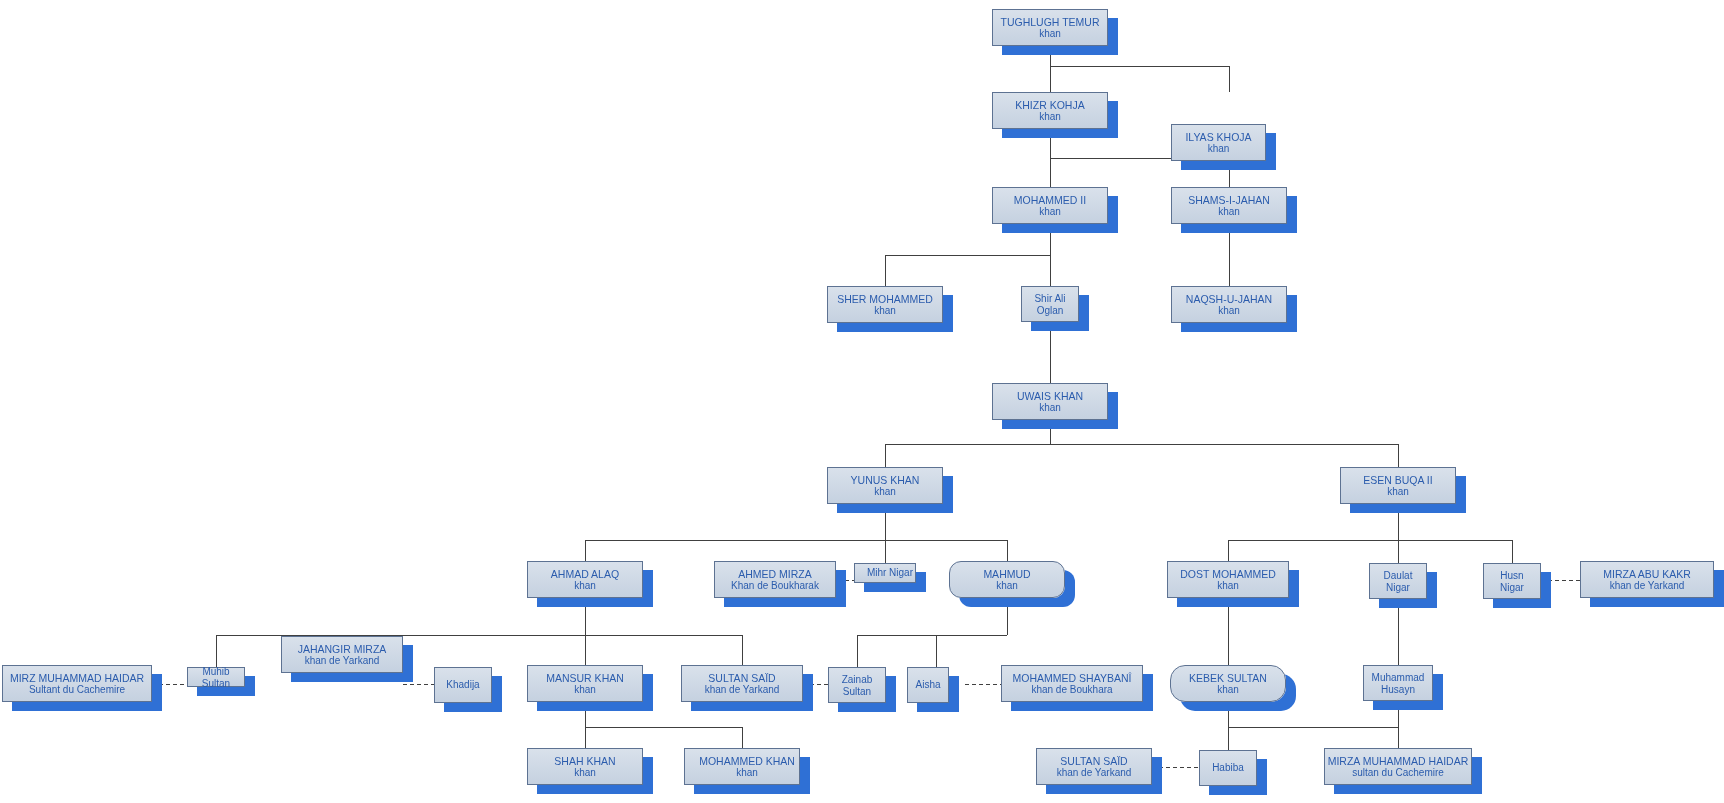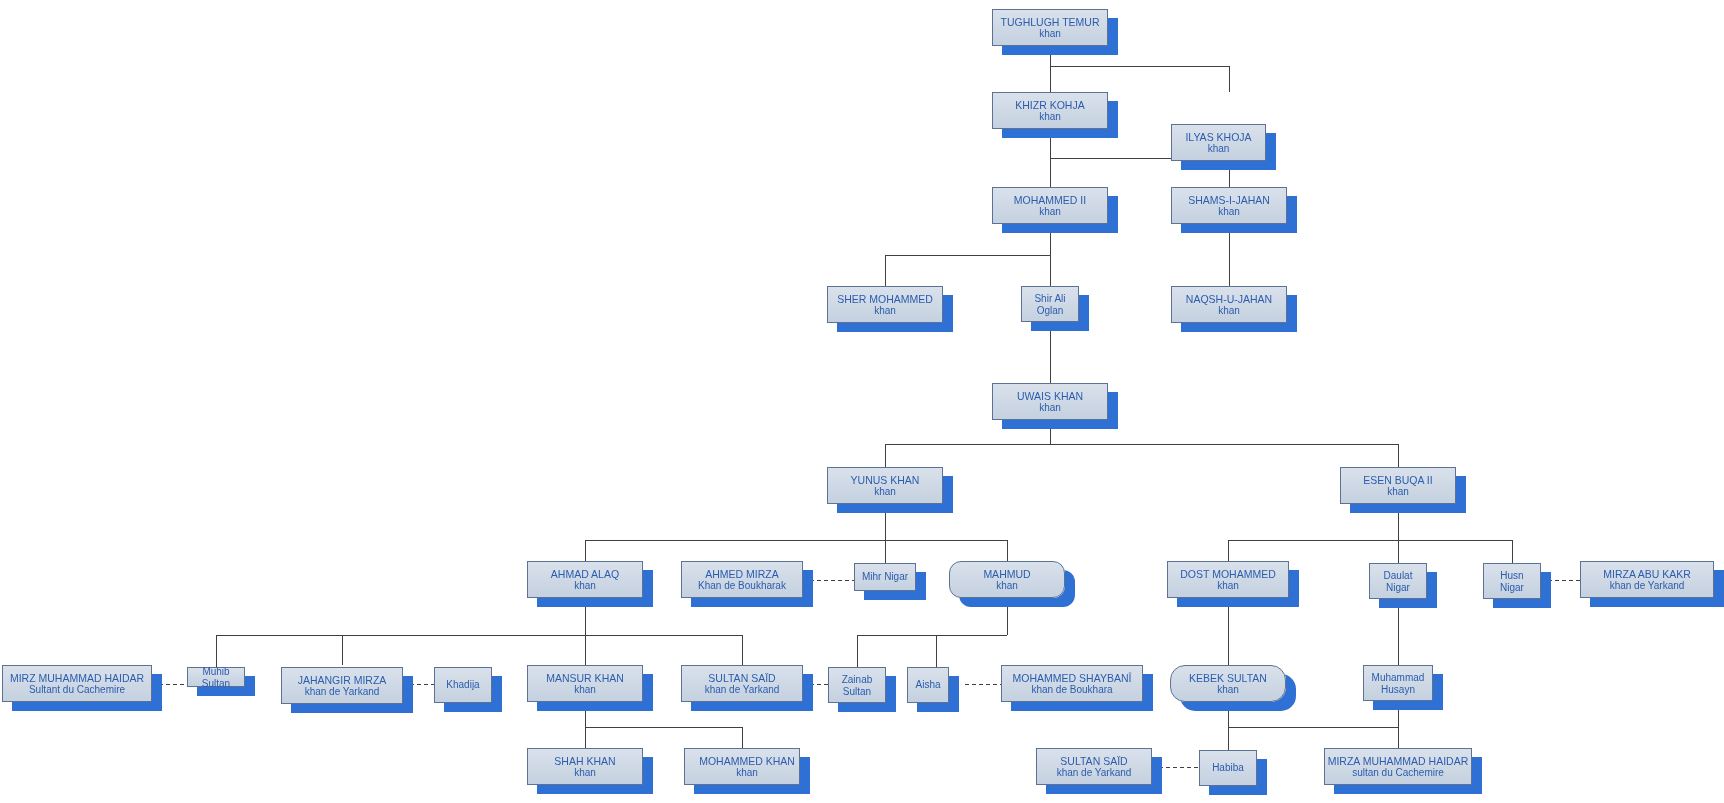--- a/index.html
+++ b/index.html
@@ -127,25 +127,25 @@
         <div class="t2">khan</div>
       </div>
       <div class="node" style="left: 1340px; top: 467px; width: 116px; height: 37px;">
         <div class="t1">ESEN BUQA II</div>
         <div class="t2">khan</div>
       </div>
       <div class="node" style="left: 527px; top: 561px; width: 116px; height: 37px;">
         <div class="t1">AHMAD ALAQ</div>
         <div class="t2">khan</div>
       </div>
-      <div class="node" style="left: 681px; top: 561px; width: 122px; height: 37px;">
+      <div class="node" style="left: 714px; top: 561px; width: 122px; height: 37px;">
         <div class="t1">AHMED MIRZA</div>
         <div class="t2">Khan de Boukharak</div>
       </div>
-      <div class="node small" style="left: 854px; top: 563px; width: 62px; height: 28px;">
+      <div class="node small" style="left: 854px; top: 563px; width: 62px; height: 20px; align-items: flex-end;">
         <div class="t1">Mihr Nigar</div>
       </div>
       <div class="node" style="left: 949px; top: 561px; width: 116px; height: 37px; border-radius: 12px;">
         <div class="t1">MAHMUD</div>
         <div class="t2">khan</div>
       </div>
       <div class="node" style="left: 1167px; top: 561px; width: 122px; height: 37px;">
         <div class="t1">DOST MOHAMMED</div>
         <div class="t2">khan</div>
       </div>
@@ -162,21 +162,21 @@
         <div class="t2">khan de Yarkand</div>
       </div>
       <div class="node" style="left: 2px; top: 665px; width: 150px; height: 37px;">
         <div class="t1">MIRZ MUHAMMAD HAIDAR</div>
         <div class="t2">Sultant du Cachemire</div>
       </div>
       <div class="node small" style="left: 187px; top: 667px; width: 58px; height: 20px;">
         <div class="t1">Muhib</div>
         <div class="t2">Sultan</div>
       </div>
-      <div class="node" style="left: 281px; top: 667px; width: 122px; height: 37px;">
+      <div class="node" style="left: 281px; top: 636px; width: 122px; height: 37px;">
         <div class="t1">JAHANGIR MIRZA</div>
         <div class="t2">khan de Yarkand</div>
       </div>
       <div class="node small" style="left: 434px; top: 667px; width: 58px; height: 36px;">
         <div class="t1">Khadija</div>
       </div>
       <div class="node" style="left: 527px; top: 665px; width: 116px; height: 37px;">
         <div class="t1">MANSUR KHAN</div>
         <div class="t2">khan</div>
       </div>

